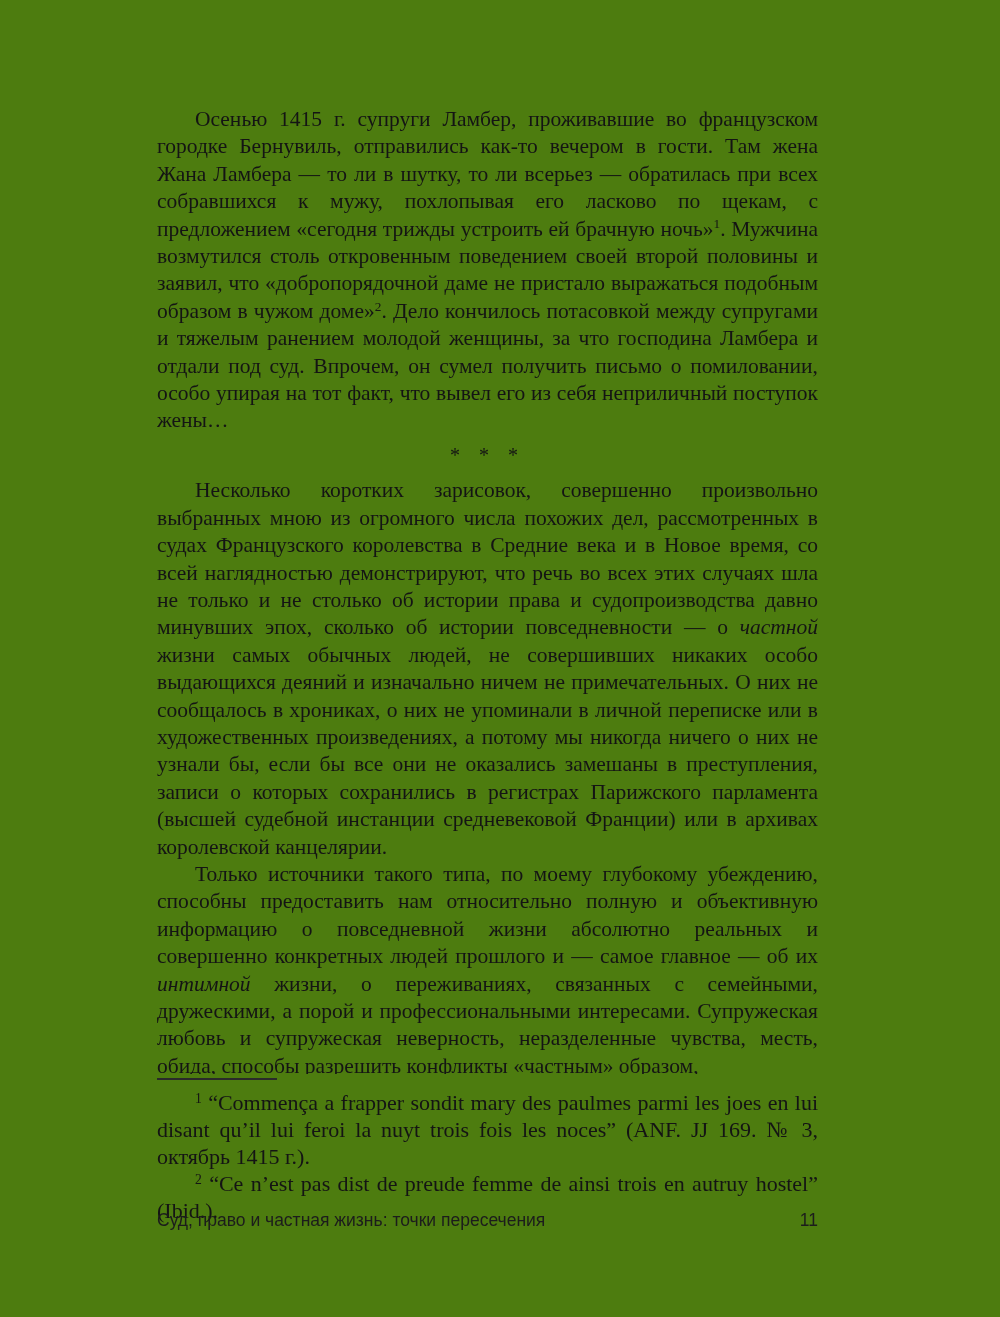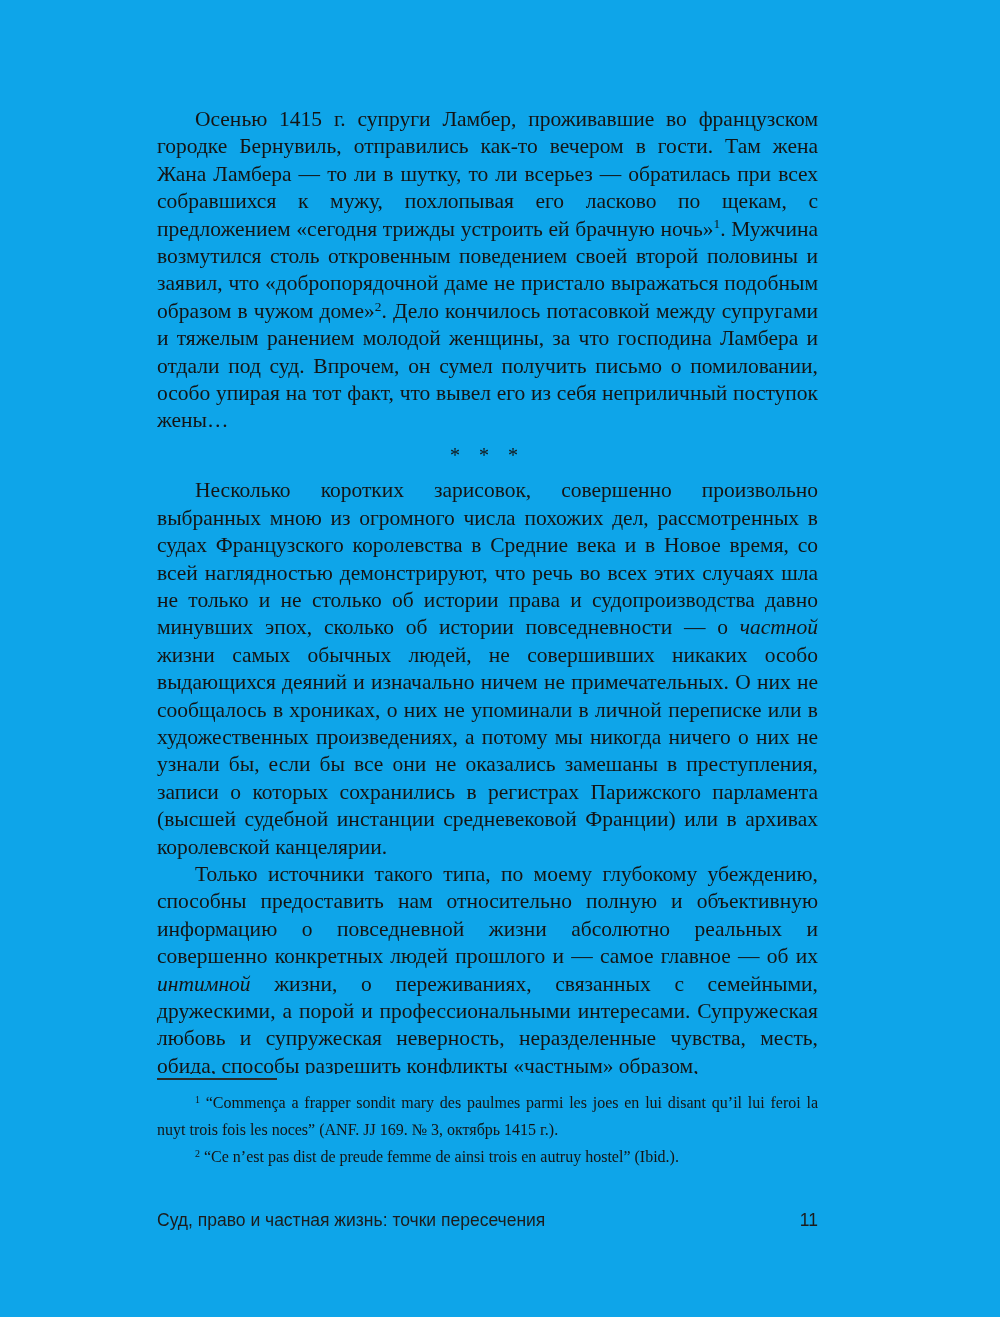--- a/index.html
+++ b/index.html
@@ -4,21 +4,21 @@
 <style>
   html, body {
     margin: 0;
     padding: 0;
     background: #ffffff;
   }
   .page {
     position: relative;
     width: 1000px;
     height: 1317px;
-    background: #0ea5e9;
+    background: #4d7c0f;
     color: #141414;
     overflow: hidden;
   }
   .text-block {
     position: absolute;
     left: 157px;
     top: 106px;
     width: 661px;
     height: 968px;
     overflow: hidden;
@@ -44,21 +44,21 @@
     vertical-align: baseline;
     position: relative;
     top: -0.55em;
   }
   .footnotes {
     position: absolute;
     left: 157px;
     top: 1078px;
     width: 661px;
     font-family: "Liberation Serif", "DejaVu Serif", serif;
-    font-size: 16px;
+    font-size: 22px;
     line-height: 27px;
     text-align: justify;
   }
   .footnote-rule {
     width: 120px;
     border: 0;
     border-top: 2px solid #2a2a2a;
     margin: 0 0 9px 0;
   }
   .footnotes p {

